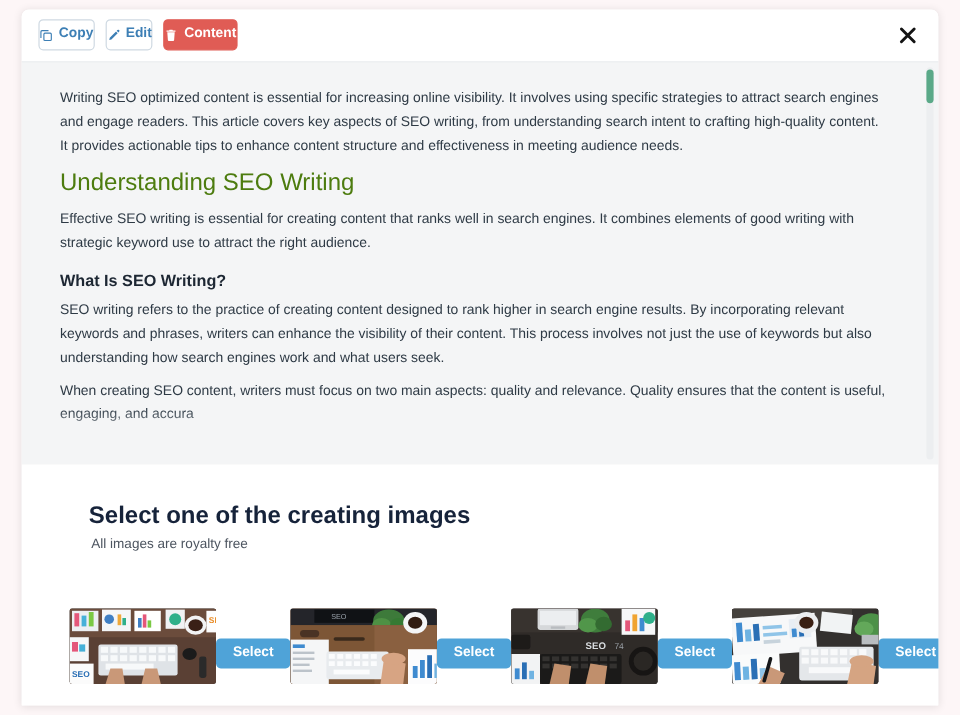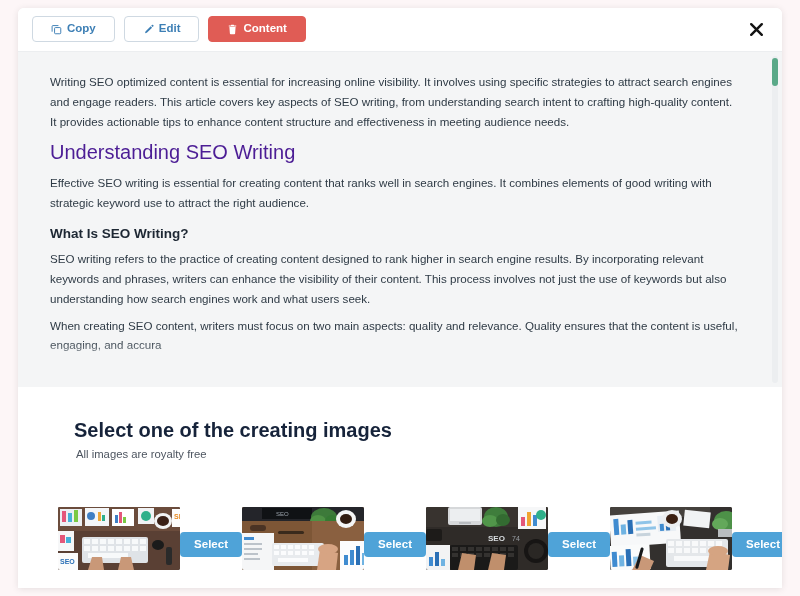--- a/index.html
+++ b/index.html
@@ -41,21 +41,21 @@
     align-items: center;
     padding: 0 14px;
     gap: 9px;
     border-bottom: 1px solid #ffffff;
   }
   .btn {
     display: inline-flex;
     align-items: center;
     gap: 5px;
     height: 26px;
-    padding: 0 18px;
+    padding: 0 0;
     border-radius: 4px;
     font-size: 11.5px;
     font-weight: bold;
     line-height: 1;
     cursor: pointer;
     white-space: nowrap;
     user-select: none;
   }
   .btn-outline {
     background: #ffffff;
@@ -102,21 +102,21 @@
     margin: 9px 0 22px 0;
     font-size: 27px;
     font-weight: normal;
     color: #1d2733;
     letter-spacing: -0.2px;
   }
   .article h2 {
     margin: 9px 0 9px 0;
     font-size: 20px;
     font-weight: normal;
-    color: #4c1d95;
+    color: #4d7c0f;
   }
   .article h3 {
     margin: 13px 0 8px 0;
     font-size: 13.5px;
     font-weight: bold;
     color: #1d2733;
   }
   .article p {
     margin: 0 0 7px 0;
     font-size: 11.6px;

